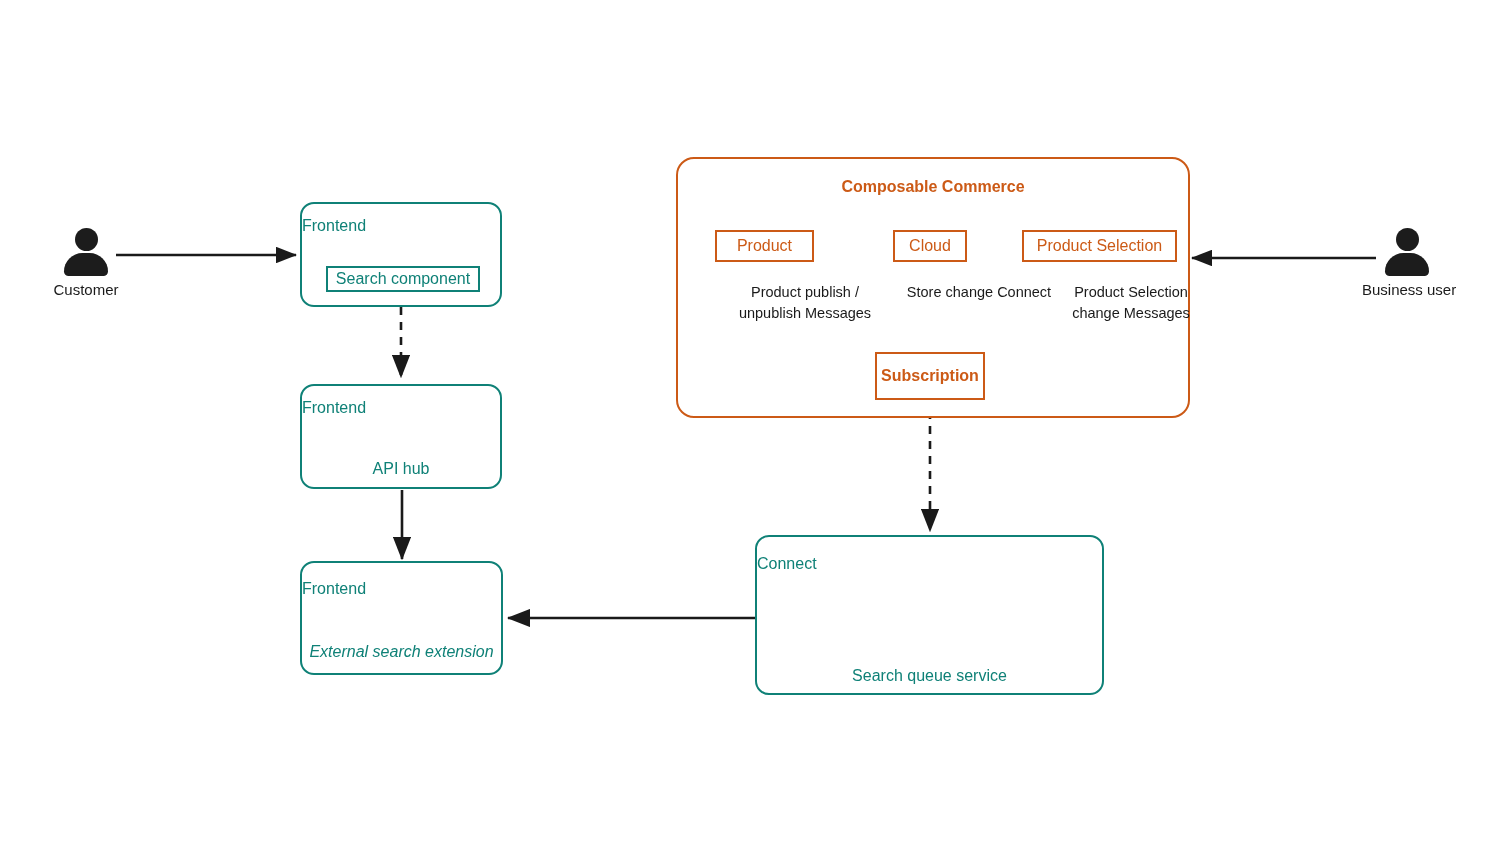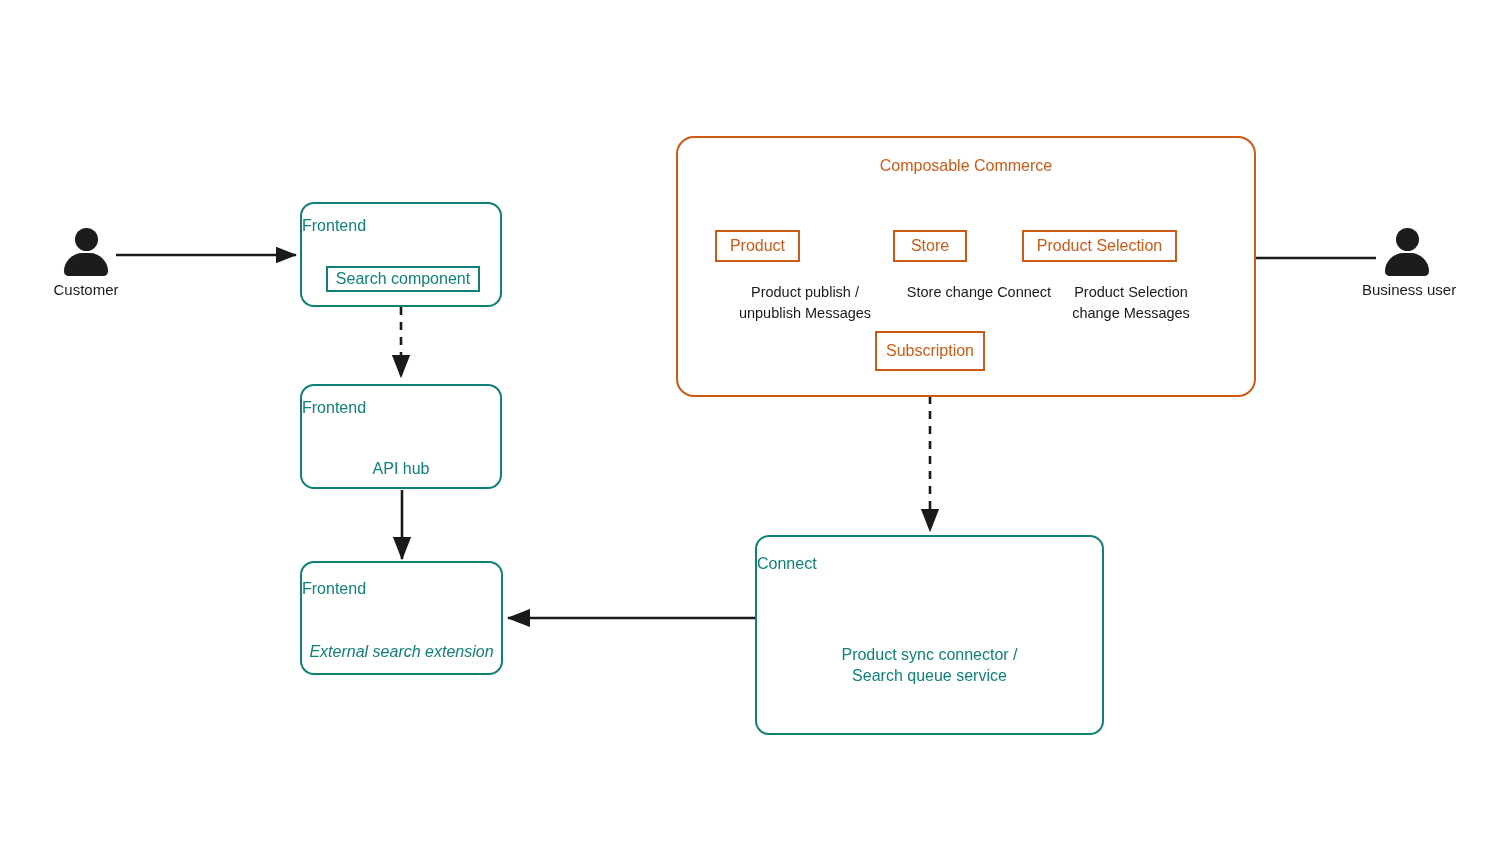--- a/index.html
+++ b/index.html
@@ -196,37 +196,36 @@
   <div class="node-box teal-box" style="left:300px; top:384px; width:202px; height:105px;">
     <div class="teal-title" style="top:12px;">Frontend</div>
     <div class="teal-sub" style="top:72px;">API hub</div>
   </div>
 
   <div class="node-box teal-box" style="left:300px; top:561px; width:203px; height:114px;">
     <div class="teal-title" style="top:16px;">Frontend</div>
     <div class="teal-sub" style="top:78px;font-style:italic;">External search extension</div>
   </div>
 
-  <div class="node-box teal-box" style="left:755px; top:535px; width:349px; height:200px;">
+  <div class="node-box teal-box" style="left:755px; top:535px; width:349px; height:160px;">
     <div class="teal-title" style="top:17px;">Connect</div>
-    <div class="teal-sub" style="top:107px;">Product sync connector /</div>
     <div class="teal-sub" style="top:128px;">Search queue service</div>
   </div>
 
-  <div class="orange-container" style="left:676px; top:136px; width:580px; height:261px;">
+  <div class="orange-container" style="left:676px; top:157px; width:514px; height:261px;font-weight:bold;">
     <div class="orange-title" style="top:19px;">Composable Commerce</div>
   </div>
 
-  <div class="orange-box" style="left:715px; top:230px; width:85px; height:32px;">Product</div>
-
-  <div class="orange-box" style="left:893px; top:230px; width:74px; height:32px;">Store</div>
+  <div class="orange-box" style="left:715px; top:230px; width:99px; height:32px;">Product</div>
+
+  <div class="orange-box" style="left:893px; top:230px; width:74px; height:32px;">Cloud</div>
 
   <div class="orange-box" style="left:1022px; top:230px; width:155px; height:32px;">Product Selection</div>
 
-  <div class="orange-box" style="left:875px; top:331px; width:110px; height:40px;">Subscription</div>
+  <div class="orange-box" style="left:875px; top:352px; width:110px; height:48px;font-weight:bold;">Subscription</div>
 
   <div class="msg-label" style="left:676px; top:282px; width:162px;">Product publish /
 unpublish Messages</div>
 
   <div class="msg-label" style="left:845px; top:282px; width:172px;">Store change Connect</div>
 
   <div class="msg-label" style="left:1010px; top:282px; width:146px;">Product Selection
 change Messages</div>
 
 </div>

